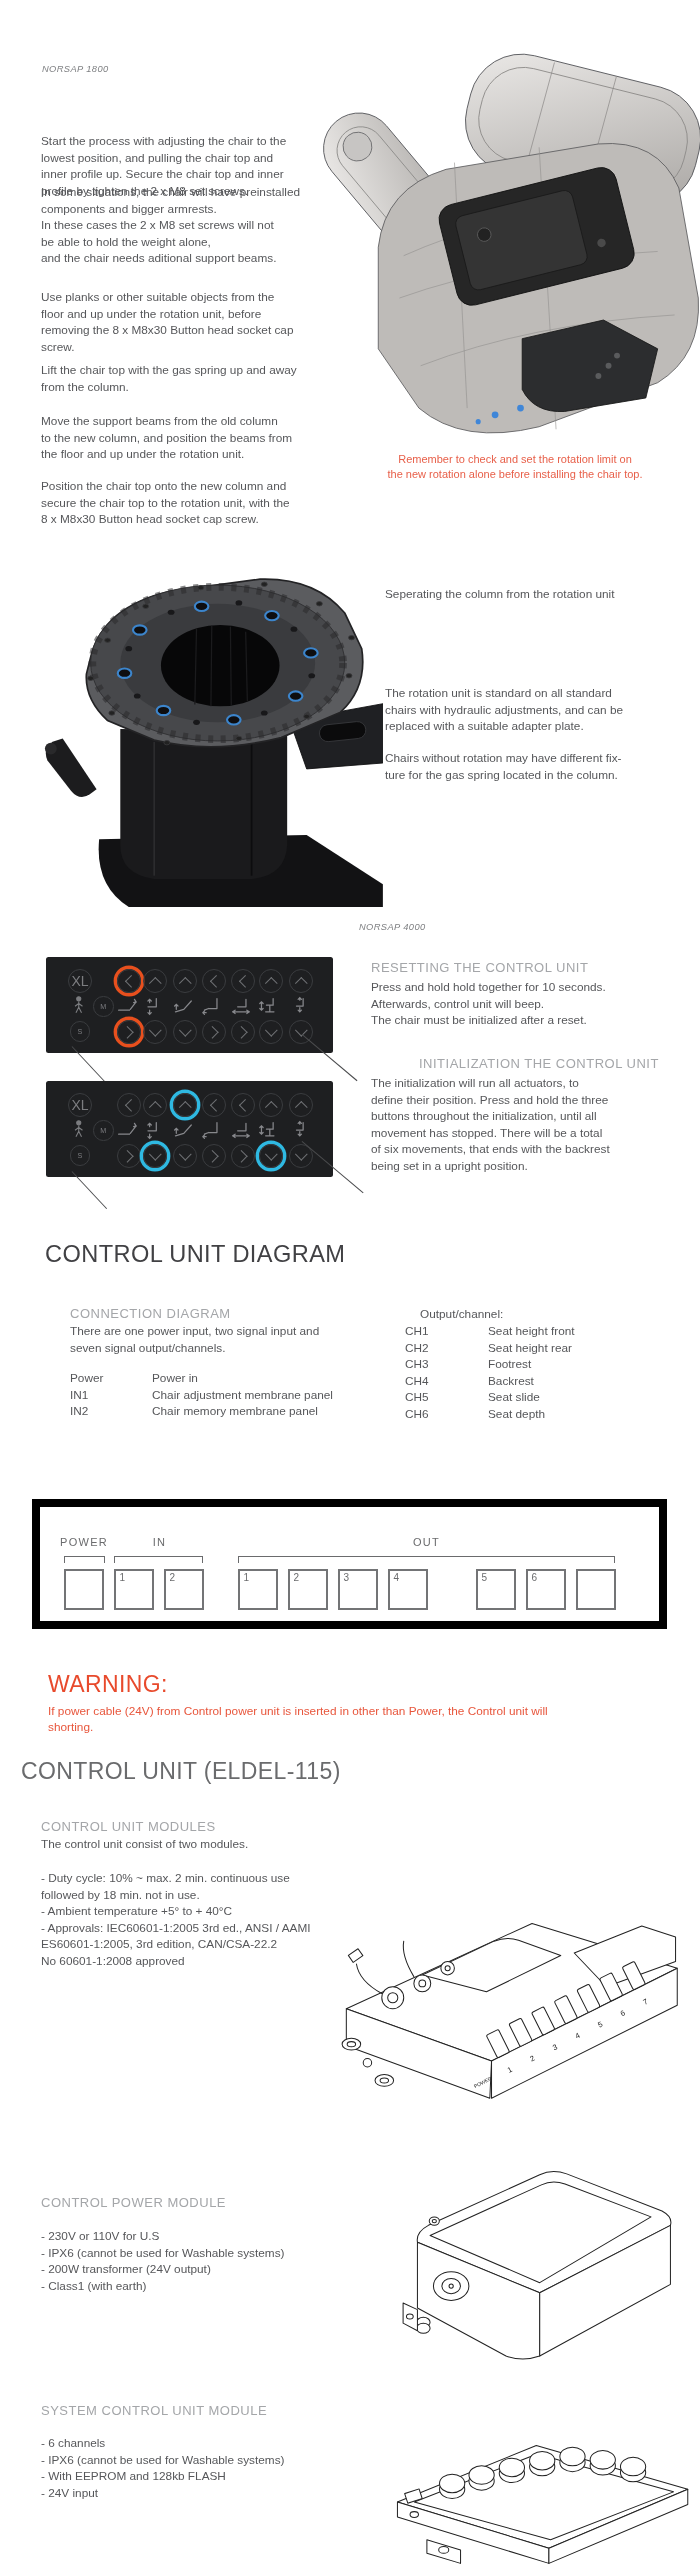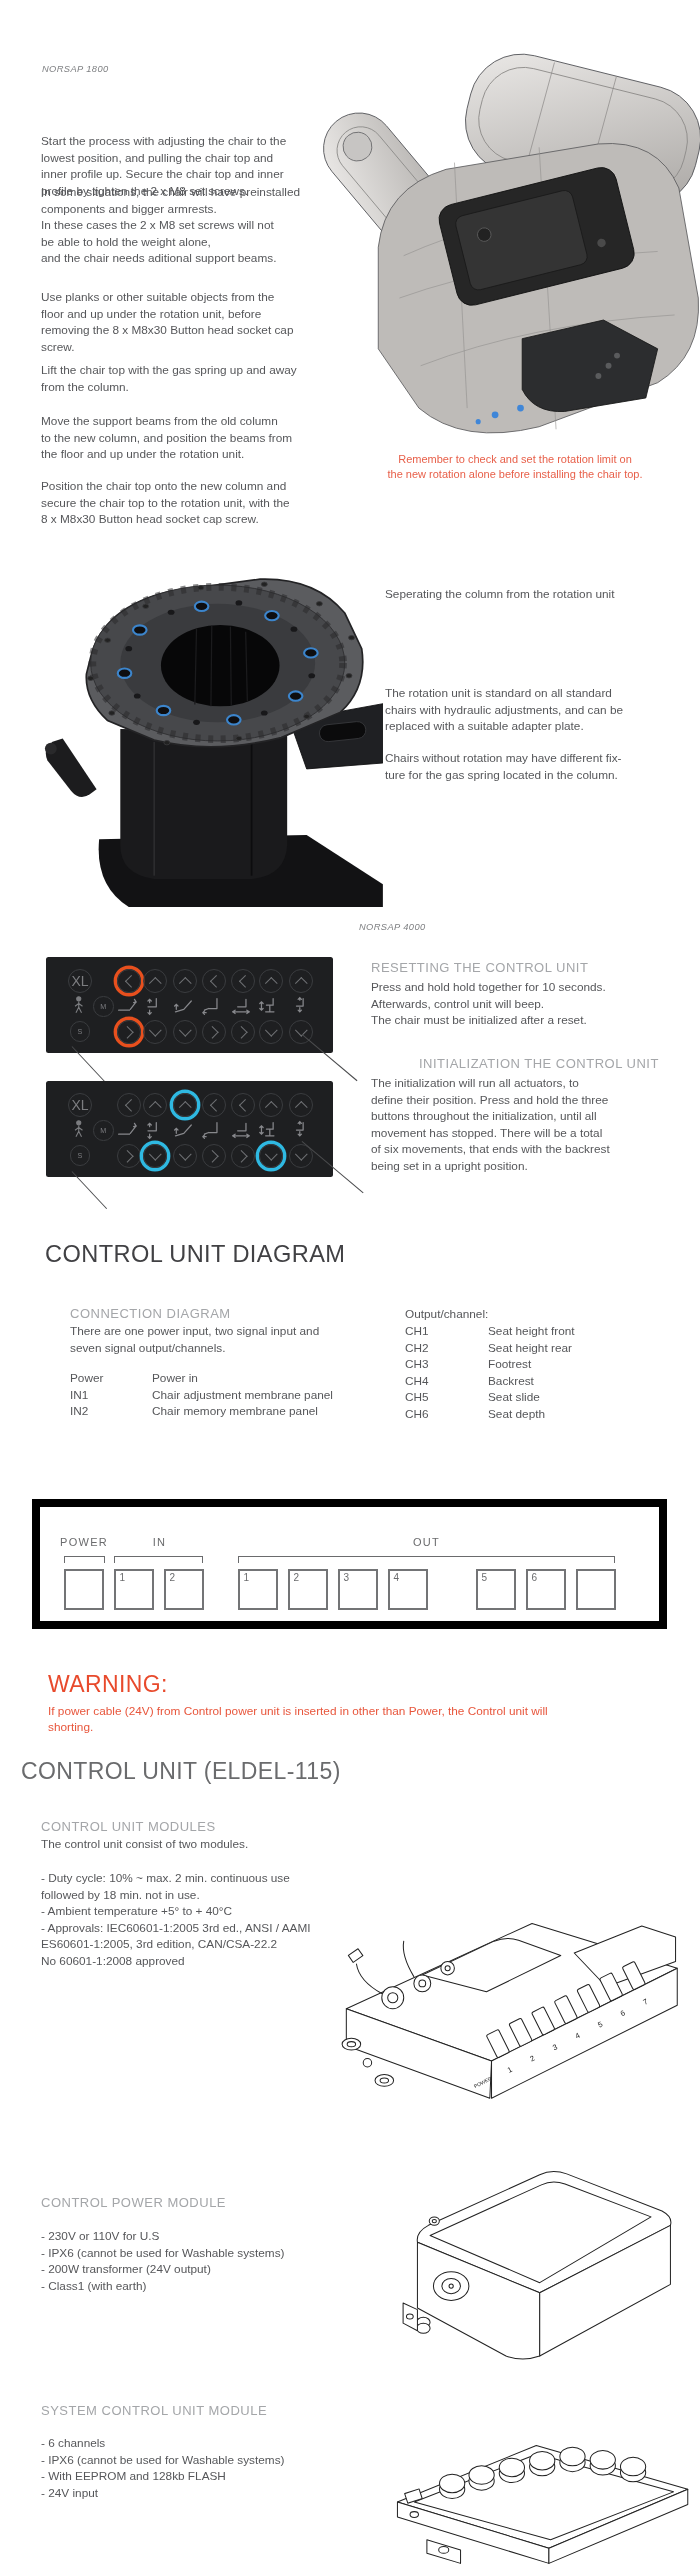--- a/index.html
+++ b/index.html
@@ -347,21 +347,21 @@
 
   <div class="abs kv" style="left:70px;top:1370px;width:304px;">
     <span>Power</span>
       <span>Power in</span>
     <span>IN1</span>
       <span>Chair adjustment membrane panel</span>
     <span>IN2</span>
       <span>Chair memory membrane panel</span>
   </div>
 
-  <div class="abs body" style="left:405px;top:1306px;">Output/channel:</div>
+  <div class="abs body" style="left:420px;top:1306px;">Output/channel:</div>
   <div class="abs kv" style="left:405px;top:1323px;width:278px;grid-template-columns:83px auto;">
     <span>CH1</span>
       <span>Seat height front</span>
     <span>CH2</span>
       <span>Seat height rear</span>
     <span>CH3</span>
       <span>Footrest</span>
     <span>CH4</span>
       <span>Backrest</span>
     <span>CH5</span>

